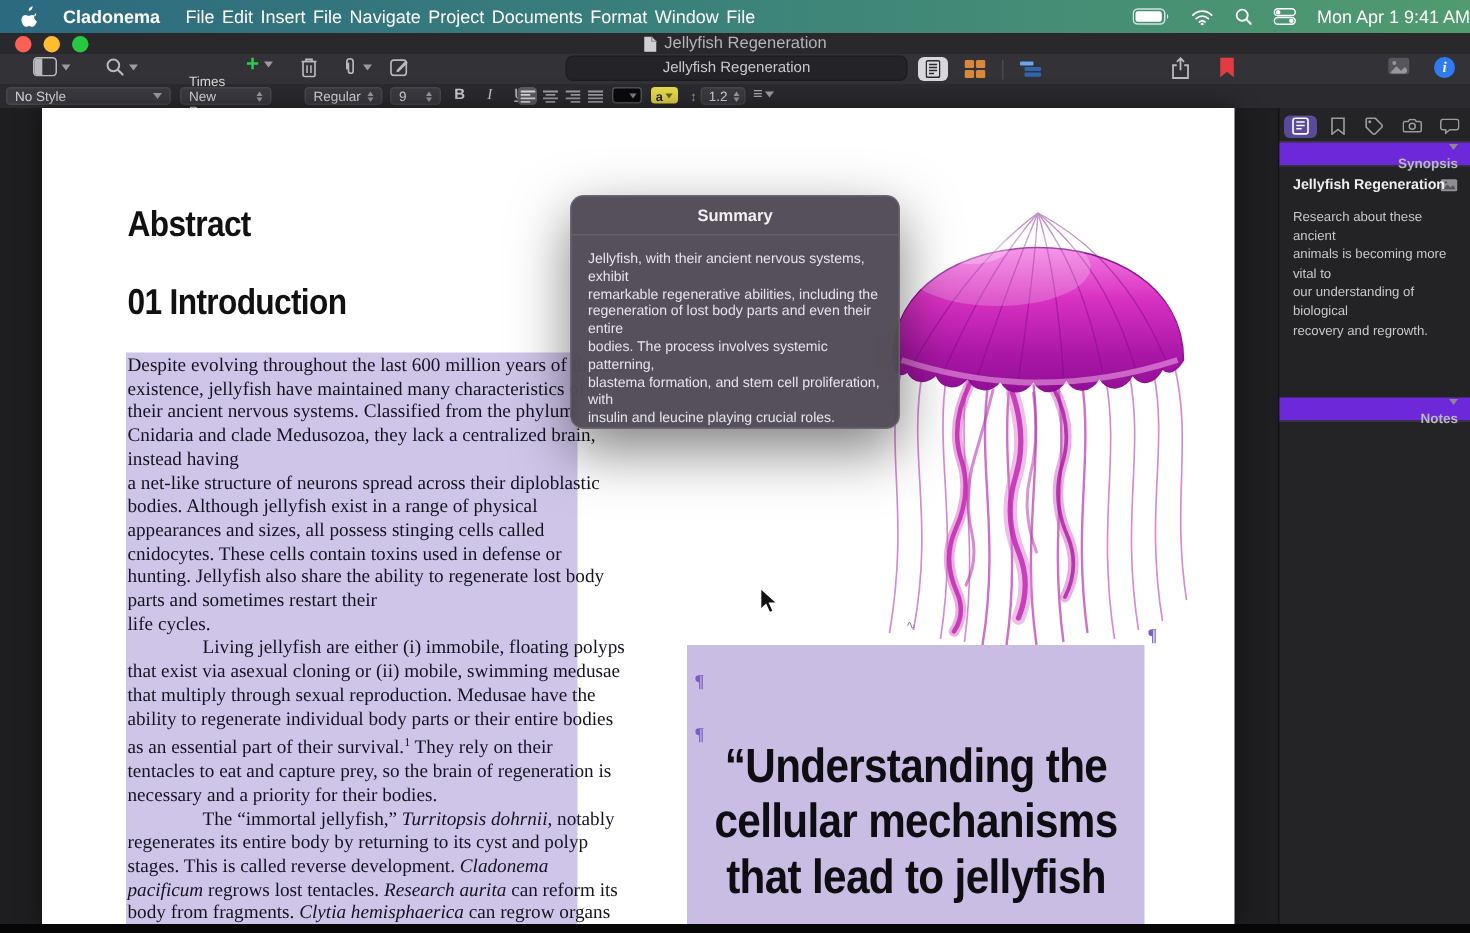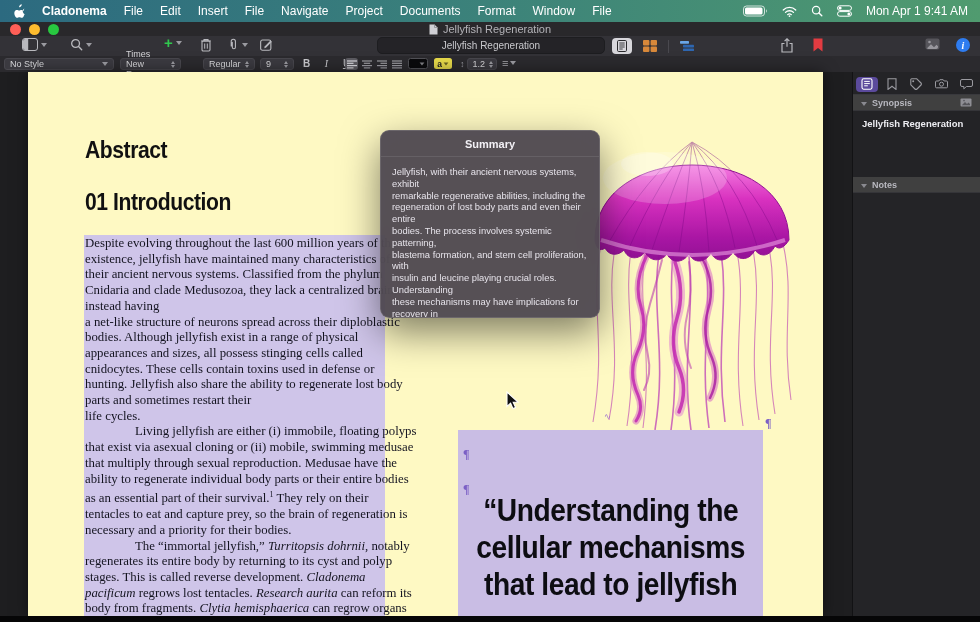--- a/index.html
+++ b/index.html
@@ -4,23 +4,23 @@
 <style>
   html,body{margin:0;padding:0;width:980px;height:622px;overflow:hidden;
     font-family:"Liberation Sans",sans-serif;background:#1e1e20;
     -webkit-font-smoothing:antialiased;}
   
   .menubar{position:absolute;left:0;top:0;width:980px;height:22px;
     background:linear-gradient(90deg,#2c6a80 0%,#3a807b 45%,#509b6f 100%);
     display:flex;align-items:center;color:#fff;font-size:12px;}
   .menubar .apple{margin-left:14px;display:flex;align-items:center;}
   .menubar .appname{font-weight:700;margin-left:16px;}
-  .menus{display:flex;gap:17px;margin-left:17px;}
+  .menus{display:flex;gap:5px;margin-left:17px;}
   .menus span{cursor:default;}
-  .status{margin-left:auto;display:flex;align-items:center;gap:14px;margin-right:12px;}
+  .status{margin-left:auto;display:flex;align-items:center;gap:14px;margin-right:0;}
   .clock{font-size:12px;}
   
   .titlebar{position:absolute;left:0;top:22px;width:980px;height:14px;background:#29282b;}
   .lights{position:absolute;left:10px;top:2px;display:flex;gap:8px;}
   .light{width:11px;height:11px;border-radius:50%;}
   .l-red{background:#ff5f57}.l-yel{background:#febc2e}.l-grn{background:#28c840}
   .wtitle{position:absolute;left:0;right:0;top:1px;text-align:center;font-size:11px;color:#b4b3b8;display:flex;justify-content:center;align-items:center;gap:5px;}
   .toolbar{position:absolute;left:0;top:36px;width:980px;height:20px;background:#333237;}
   .formatbar{position:absolute;left:0;top:56px;width:980px;height:16px;background:#2b2a2e;border-bottom:1px solid #1b1b1d;font-size:9px;color:#d6d6d9;}
   .tb{position:absolute;top:2px;display:flex;align-items:center;gap:3px;}
@@ -39,55 +39,55 @@
   .swatch-black{width:20px;height:11px;border-radius:2.5px;background:#0a0a0c;border:1px solid #515156;display:flex;align-items:center;justify-content:flex-end;padding-right:2px;box-sizing:border-box;}
   .swatch-hl{width:18px;height:11px;border-radius:2.5px;background:#e6d94a;color:#1c1c1e;font-size:8.5px;font-weight:700;display:flex;align-items:center;justify-content:center;gap:1px;}
   .seg{display:flex;align-items:center;gap:6px;}
   .seg .vsep{width:1px;height:13px;background:#4a494f;}
   .viewbtn{height:16px;display:flex;align-items:center;justify-content:center;border-radius:4px;padding:0 5px;}
   .viewbtn.sel{background:#d8d7dc;}
   .titlefield{position:absolute;left:377px;top:1px;width:226px;height:15px;background:#242327;border:1px solid #1d1d20;border-radius:5px;color:#c9c9cd;font-size:10px;display:flex;align-items:center;justify-content:center;}
   .infobtn{width:14px;height:14px;border-radius:50%;background:#2e7cf0;color:#fff;font-size:10px;font-family:"Liberation Serif",serif;font-style:italic;font-weight:700;display:flex;align-items:center;justify-content:center;}
   
   .main{position:absolute;left:0;top:72px;width:980px;height:550px;background:#1e1e20;}
-  .page{position:absolute;left:28px;top:0;width:795px;height:544px;background:#fef9c3;box-shadow:0 0 14px rgba(0,0,0,.5);}
+  .page{position:absolute;left:28px;top:0;width:795px;height:544px;background:#ffffff;box-shadow:0 0 14px rgba(0,0,0,.5);}
   .h1,.h2{position:absolute;left:57px;font-weight:800;color:#111;letter-spacing:-.5px;transform:scaleX(.88);transform-origin:0 50%;font-size:24px;white-space:nowrap;}
   .h1{top:64px;}.h2{top:116px;}
   .doc-col{position:absolute;left:56px;top:163px;width:301px;background:#cfc5e9;
     font-family:"Liberation Serif",serif;font-size:12.8px;line-height:15.7px;color:#141420;padding:1px 0 2px 1px;box-sizing:border-box;}
   .para{white-space:pre;}
   .para.indent{text-indent:50px;margin-top:0;}
   .para i{font-style:italic;}
   .para sup{font-size:8px;}
   
   .quote-block{position:absolute;left:430px;top:358px;width:305px;height:186px;background:#c9bde4;}
   .pilcrow{color:#7b5fc5;font-family:"Liberation Serif",serif;font-size:12px;font-weight:700;}
   .qp1{position:absolute;left:5px;top:17px;}
   .qp2{position:absolute;left:5px;top:52px;}
   .quote-text{position:absolute;left:0;top:62px;width:347px;transform:scaleX(.88);transform-origin:0 0;
     font-size:32px;line-height:37px;font-weight:800;letter-spacing:-.5px;color:#0d0d12;text-align:center;white-space:pre-line;}
   .pilcrow-out{position:absolute;left:737px;top:344px;}
   .anchor-mark{position:absolute;left:576px;top:340px;color:#9a6fd0;font-size:8px;}
   
   .jelly{position:absolute;left:469px;top:18px;}
   
-  .popup{position:absolute;left:380px;top:130px;width:220px;height:188px;border-radius:9px;
+  .popup{position:absolute;left:380px;top:130px;width:220px;height:156px;border-radius:9px;
     background:rgba(73,67,78,.93);backdrop-filter:blur(16px) saturate(1.2);
     box-shadow:0 14px 38px rgba(0,0,0,.5);border:1px solid rgba(255,255,255,.13);
     box-sizing:border-box;color:#eceaf0;z-index:50;overflow:hidden;}
   .popup-title{font-size:11px;font-weight:700;text-align:center;padding:7px 0 6px;
     border-bottom:1px solid rgba(255,255,255,.09);color:#f2f0f5;}
   .popup-body{padding:9px 11px 0;font-size:9.4px;line-height:11.8px;color:#e6e3ea;}
   .popup-body .txt{white-space:pre-line;}
   
   .inspector{position:absolute;left:852px;top:0;width:128px;height:544px;background:#242427;border-left:1px solid #121214;box-sizing:border-box;color:#c6c6cc;}
   .itabs{display:flex;justify-content:space-evenly;align-items:center;height:20px;padding-top:2px;border-bottom:1px solid #39393d;}
   .itab{width:22px;height:15px;display:flex;align-items:center;justify-content:center;border-radius:4px;}
   .itab.sel{background:#5b4a9c;}
-  .isec{display:flex;align-items:center;height:15px;padding:0 8px;background:#404040;border-bottom:1px solid #353539;font-size:9px;font-weight:700;color:#b8b8bf;gap:5px;}
+  .isec{display:flex;align-items:flex-end;height:15px;padding:0 8px;background:#6d28d9;border-bottom:1px solid #353539;font-size:9px;font-weight:700;color:#b8b8bf;gap:5px;flex-direction:column;}
   .isec .chev{border-top-color:#8a8a90;transform:translateY(1px);}
   .isec .right{margin-left:auto;display:flex;}
   .isyn{padding:7px 9px;background:#232326;}
   .isyn-title{font-size:9.5px;font-weight:700;color:#ededf2;margin-bottom:9px;}
   .isyn-body{font-size:8.8px;line-height:12.6px;color:#c7c7cd;white-space:pre-line;}
   .inotes-gap{height:32px;background:#232326;}
   
   .black-strip{position:absolute;left:0;top:616px;width:980px;height:6px;background:#060607;z-index:80;}
   .cursor{position:absolute;left:506px;top:391px;z-index:90;}
   .green-plus{color:#30c84e;font-size:15px;font-weight:700;line-height:10px;}
@@ -485,20 +485,24 @@
       <span class="right">
           <svg width="12" height="9" viewBox="0 0 12 9">
             <rect x=".5" y=".5" width="11" height="8" rx="1" fill="#8e8e94"></rect>
             <path d="M2 7 5 4 l2 2 1.5-1.5 L10 6 V7.2 H2 Z" fill="#55555a"></path>
             <circle cx="4" cy="2.6" r=".8" fill="#55555a"></circle>
           </svg>
         </span>
     </div>
     <div class="isyn">
       <div class="isyn-title">Jellyfish Regeneration</div>
+      <div class="isyn-body">Research about these ancient
+animals is becoming more vital to
+our understanding of biological
+recovery and regrowth.</div>
     </div>
     <div class="inotes-gap"></div>
     <div class="isec">
       <span class="chev"></span>
       <span>Notes</span>
     </div>
   </div>
 </div>
 
 <div class="popup">

